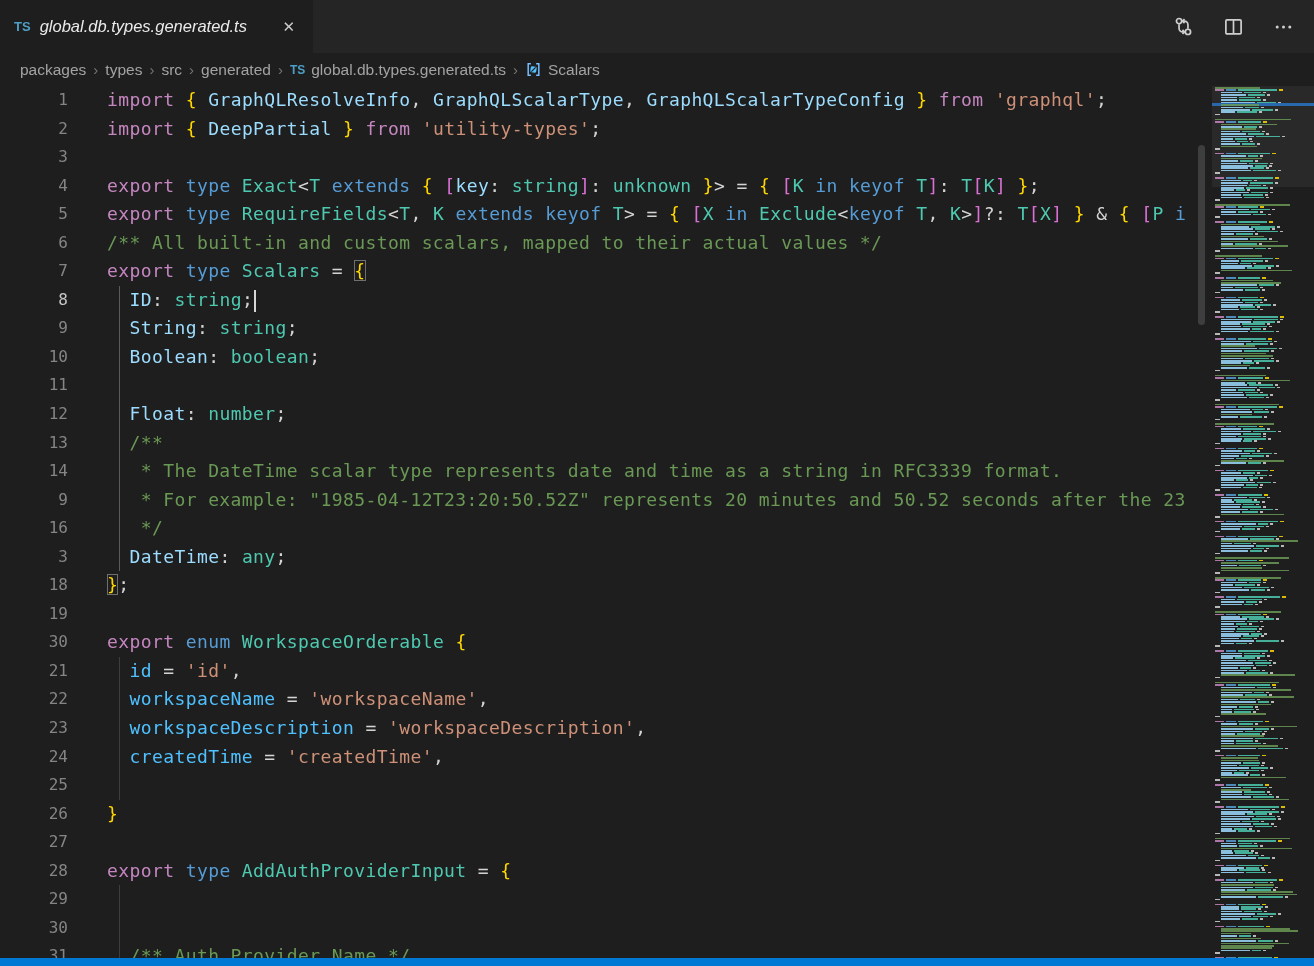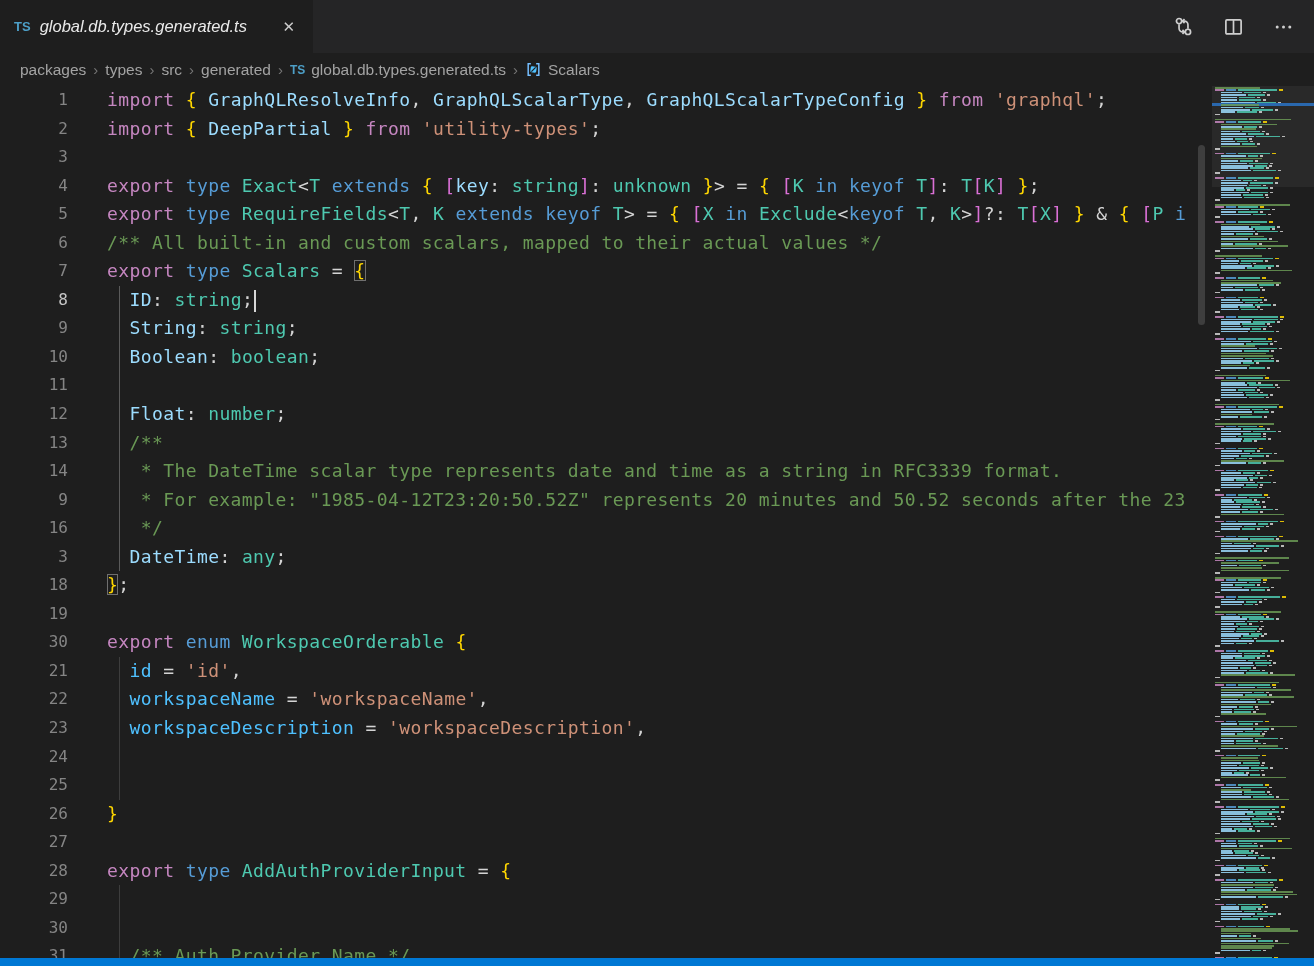--- a/index.html
+++ b/index.html
@@ -226,20 +226,21 @@
           <span class="code"><span class="pu">  </span><span class="en">workspaceName</span><span class="pu"> = </span><span class="st">'workspaceName'</span><span class="pu">,</span></span>
         </div>
         <div class="line">
           <span class="num">23</span>
           <span class="guide"></span>
           <span class="code"><span class="pu">  </span><span class="en">workspaceDescription</span><span class="pu"> = </span><span class="st">'workspaceDescription'</span><span class="pu">,</span></span>
         </div>
         <div class="line">
           <span class="num">24</span>
           <span class="guide"></span>
+          <span class="code"><span class="pu">  </span><span class="en">createdTime</span><span class="pu"> = </span><span class="st">'createdTime'</span><span class="pu">,</span></span>
         </div>
         <div class="line">
           <span class="num">25</span>
           <span class="guide"></span>
         </div>
         <div class="line">
           <span class="num">26</span>
           <span class="code"><span class="b1">}</span></span>
         </div>
         <div class="line">

